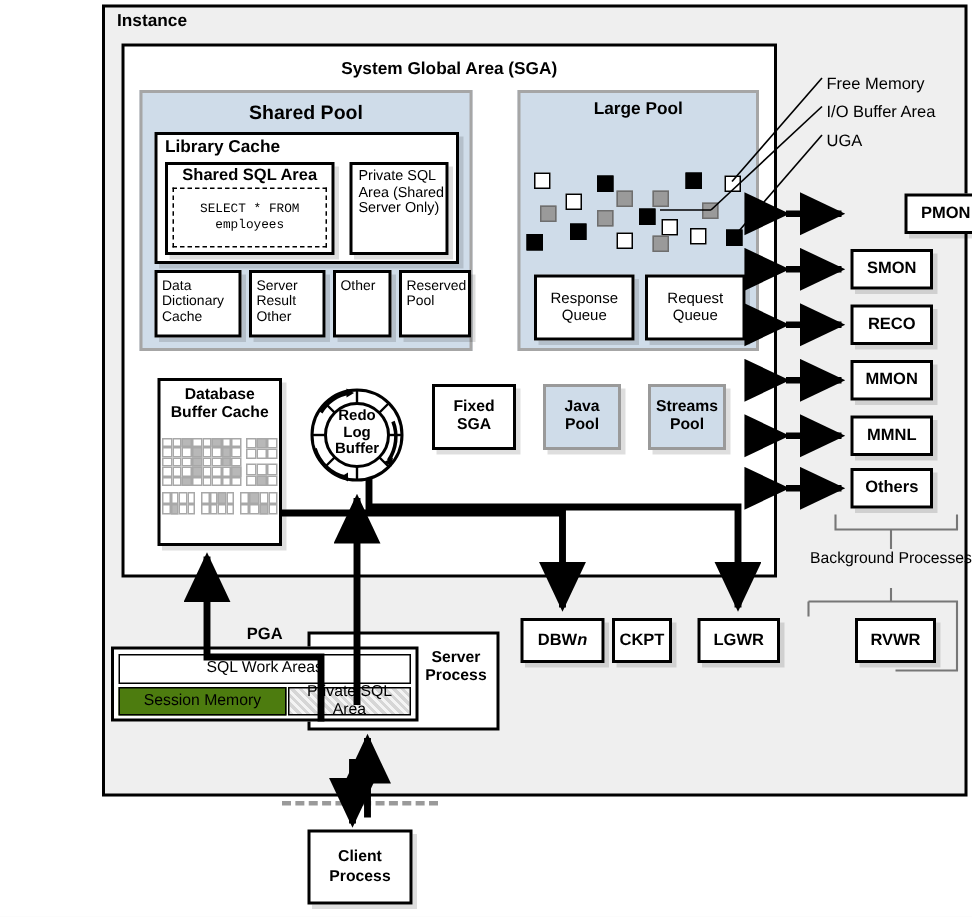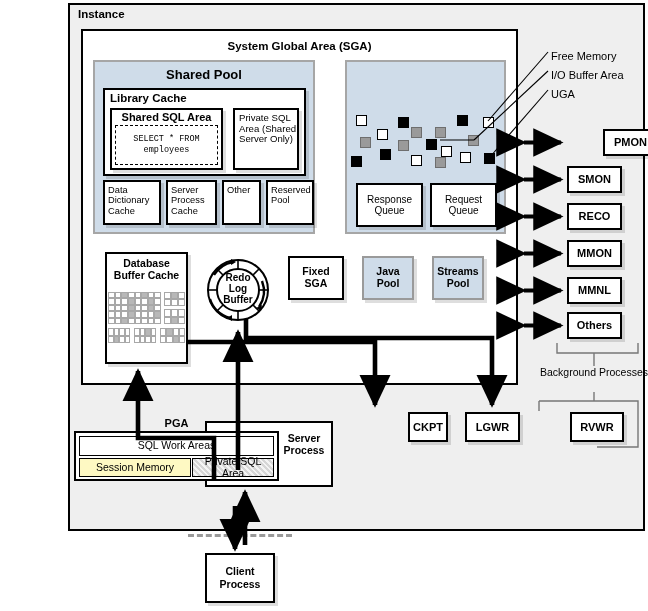--- a/index.html
+++ b/index.html
@@ -141,21 +141,21 @@
   #server-process-title {
     position: absolute; left: 276px; top: 432px; width: 56px;
     font-size: 10.5px; font-weight: bold; line-height: 1.15; text-align: center;
   }
   #pga { left: 74px; top: 431px; width: 205px; height: 50px; }
   #pga-title { position: absolute; left: 74px; top: 417px; width: 205px;
                font-size: 11px; font-weight: bold; text-align: center; }
   #sql-work { left: 79px; top: 436px; width: 195px; height: 20px;
               font-size: 10.5px; background: #fff; border: 1.5px solid #000; }
   #session-mem { left: 79px; top: 458px; width: 112px; height: 19px;
-                 font-size: 10.5px; background: #fef9c3; border: 1.5px solid #000; }
+                 font-size: 10.5px; background: #4d7c0f; border: 1.5px solid #000; }
   #priv-sql { left: 192px; top: 458px; width: 82px; height: 19px;
               font-size: 10.5px; border: 1.5px solid #000;
               background: repeating-linear-gradient(45deg, #d6d6d6 0 2px, #f4f4f4 2px 4px); }
 
   
   .botbox { top: 412px; height: 30px; font-size: 11px; font-weight: bold; }
   .botbox i { font-style: italic; }
 
   
   #client { left: 205px; top: 553px; width: 70px; height: 50px;
@@ -186,25 +186,26 @@
   <div class="bx shadow" id="shared-sql-area"></div>
   <div class="lbl" id="shared-sql-title">Shared SQL Area</div>
   <div id="sql-dashed">
     <span>SELECT * FROM</span>
     <span>employees</span>
   </div>
 
   <div class="bx shadow" id="private-sql-area">Private SQL Area (Shared Server Only)</div>
 
   <div class="bx shadow sp-sub" style="left:103px;width:58px;">Data Dictionary Cache</div>
-  <div class="bx shadow sp-sub" style="left:166px;width:51px;">Server Process Cache</div>
+  <div class="bx shadow sp-sub" style="left:166px;width:51px;">Server Result Other</div>
   <div class="bx shadow sp-sub" style="left:222px;width:39px;">Other</div>
   <div class="bx shadow sp-sub" style="left:266px;width:48px;">Reserved Pool</div>
 
   <div class="abs" id="large-pool"></div>
+  <div class="lbl" id="large-pool-title">Large Pool</div>
 
   <div class="sq free" style="left:356px;top:115px;"></div>
   <div class="sq free" style="left:377px;top:129px;"></div>
   <div class="sq io" style="left:360px;top:137px;"></div>
   <div class="sq uga" style="left:380px;top:149px;"></div>
   <div class="sq uga" style="left:351px;top:156px;"></div>
   <div class="sq uga" style="left:398px;top:117px;"></div>
   <div class="sq io" style="left:411px;top:127px;"></div>
   <div class="sq io" style="left:398px;top:140px;"></div>
   <div class="sq free" style="left:411px;top:155px;"></div>
@@ -365,20 +366,23 @@
   <div class="abs" id="server-process"></div>
   <div id="server-process-title">
     <span>Server Process</span>
   </div>
   <div class="bx" id="pga"></div>
   <div id="pga-title">PGA</div>
   <div class="bx" id="sql-work">SQL Work Areas</div>
   <div class="bx" id="session-mem">Session Memory</div>
   <div class="bx" id="priv-sql">Private SQL Area</div>
 
+  <div class="bx shadow botbox" style="left:347px;width:56px;">
+    <span>DBW<i>n</i></span>
+  </div>
   <div class="bx shadow botbox" style="left:408px;width:40px;">CKPT</div>
   <div class="bx shadow botbox" style="left:465px;width:55px;">LGWR</div>
   <div class="bx shadow botbox" style="left:570px;width:54px;">RVWR</div>
 
   <div id="net-dash"></div>
   <div class="bx shadow" id="client">
     <div>
       <span>Client</span><br>
       <span>Process</span>
     </div>

